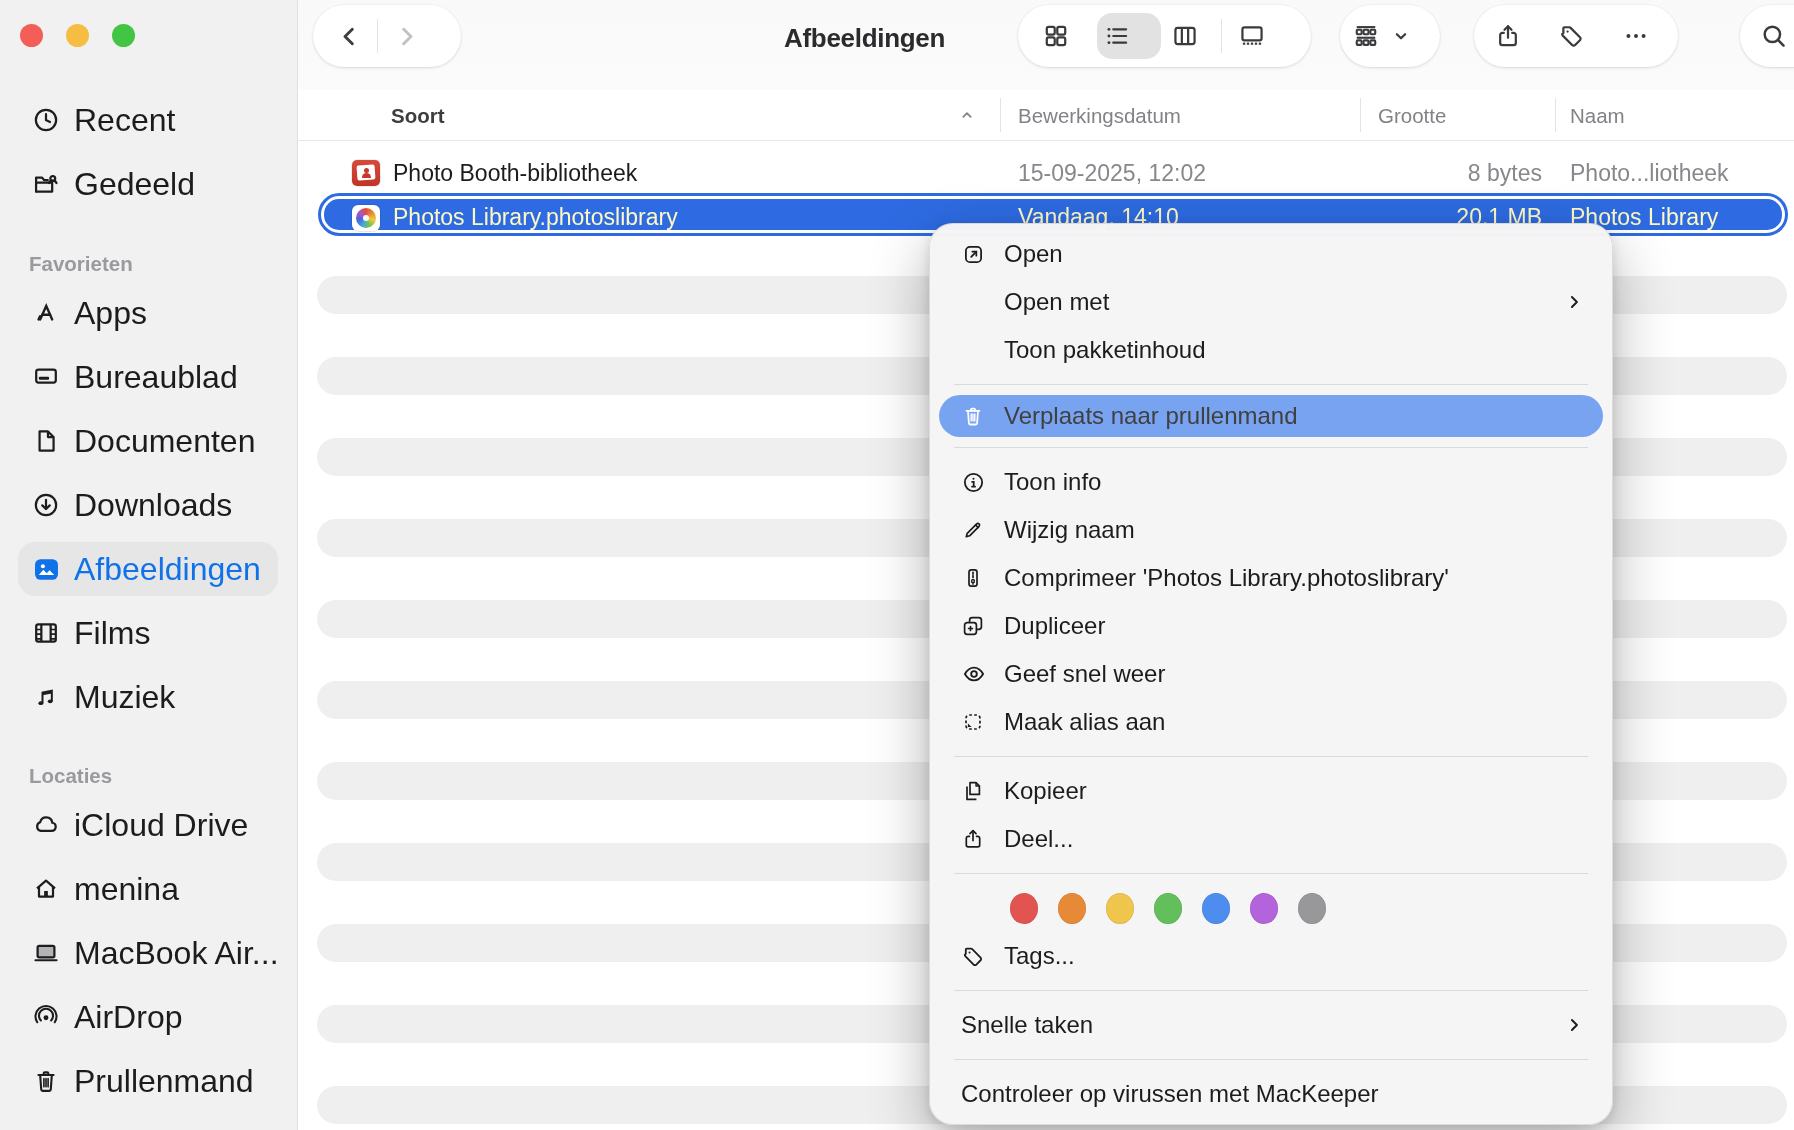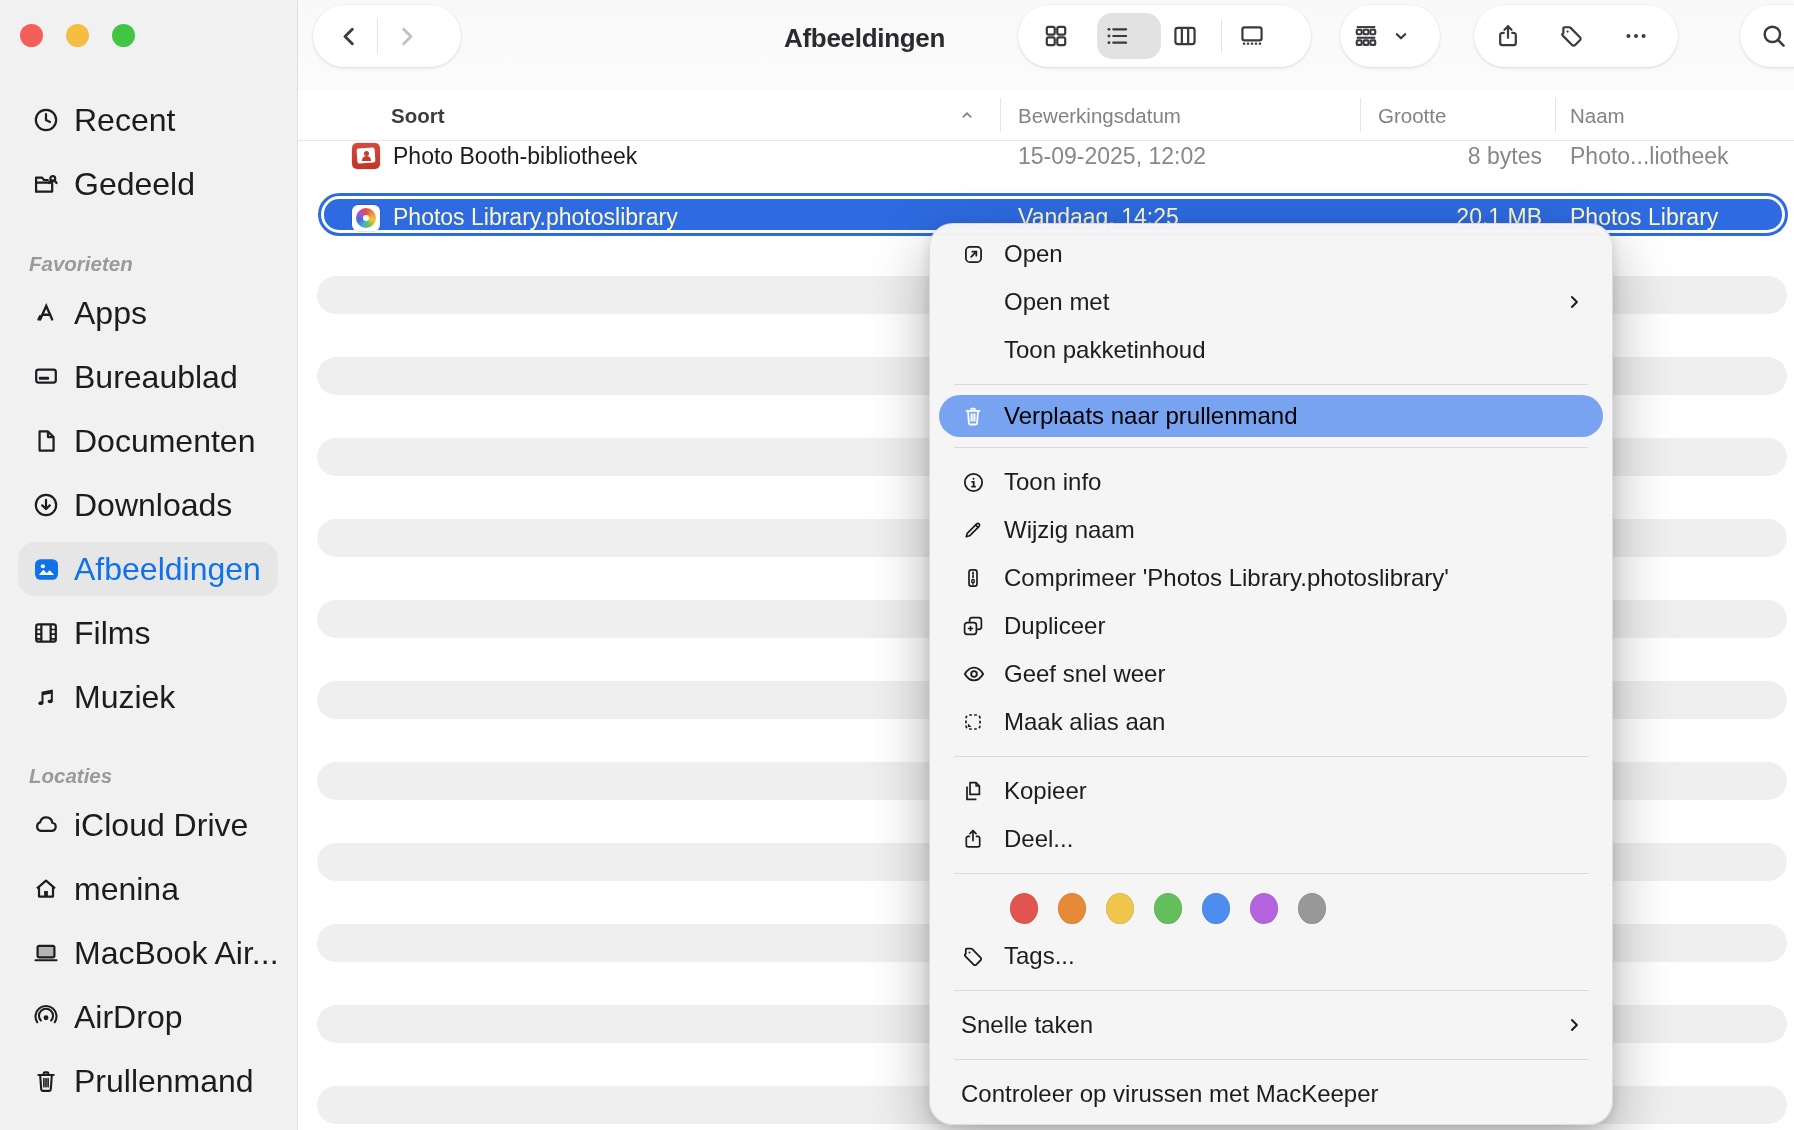--- a/index.html
+++ b/index.html
@@ -4,21 +4,21 @@
 <style>
   html,body{margin:0;padding:0;background:#d8d8d8;}
   *{box-sizing:border-box;}
   .stage{position:relative;width:1794px;height:1130px;overflow:hidden;
     font-family:"Liberation Sans","DejaVu Sans",sans-serif;color:#1c1c1e;
     background:#fff;}
   
   .sidebar{position:absolute;left:0;top:0;width:298px;height:1130px;
     background:#f2f1f1;border-right:1px solid rgba(0,0,0,0.07);}
   .tl{position:absolute;top:24px;width:23px;height:23px;border-radius:50%;}
-  .side-head{position:absolute;left:29px;font-size:20.5px;font-weight:bold;color:#9a999e;font-style:italic;}
+  .side-head{position:absolute;left:29px;font-size:20.5px;font-weight:bold;color:#9a999e;}
   .side-item{position:absolute;left:18px;width:260px;height:44px;display:flex;align-items:center;border-radius:14px;}
   .side-item .ic-slot{width:56px;min-width:56px;display:flex;justify-content:center;align-items:center;}
   .side-item .lbl{font-size:32px;color:#1c1c1e;white-space:nowrap;}
   .side-item.sel{background:#e7e6e6;height:54px;border-radius:17px;}
   .side-item.sel .lbl{color:#0f72e8;}
   
   .main{position:absolute;left:298px;top:0;right:0;height:1130px;background:#fff;}
   .toolbar{position:absolute;left:0;top:0;right:0;height:90px;background:linear-gradient(#faf9f9,#fcfbfb);}
   .chip{position:absolute;top:5px;height:62px;background:#fff;border-radius:31px;
     box-shadow:0 1px 3px rgba(0,0,0,0.12),0 0 0 0.5px rgba(0,0,0,0.04);
@@ -53,21 +53,21 @@
     background:conic-gradient(#e5493f,#e88f35,#f0c944,#79c14f,#3fa9e0,#4a66d8,#a956c9,#e5493f);}
   .icon-photos .hole{position:absolute;left:11px;top:10px;width:6px;height:6px;border-radius:50%;background:#fff;}
   
   .menu{position:absolute;left:929px;top:223px;width:684px;background:rgba(246,245,245,0.98);
     border-radius:24px;border:1px solid rgba(0,0,0,0.10);padding:6px 0;z-index:50;
     box-shadow:0 22px 60px rgba(0,0,0,0.30),0 3px 12px rgba(0,0,0,0.12);}
   .mi{display:flex;align-items:center;height:48px;padding:0 28px 0 31px;font-size:24px;color:#1c1c1e;}
   .mi .islot{width:43px;min-width:43px;display:flex;align-items:center;}
   .mi .mlabel{white-space:nowrap;}
   .mi .sub{margin-left:auto;}
-  .mi.hl{height:42px;margin:3px 9px;border-radius:21px;background:#78a3f0;padding:0 19px 0 22px;color:#000000;}
+  .mi.hl{height:42px;margin:3px 9px;border-radius:21px;background:#78a3f0;padding:0 19px 0 22px;color:#404040;}
   .msep{height:1px;background:#dbdada;margin:10px 24px;}
   .dots{display:flex;align-items:center;height:48px;padding-left:80px;gap:20px;}
   .dot{width:28px;height:31px;border-radius:50%;box-shadow:inset 0 0 0 0.5px rgba(0,0,0,0.12);}
   svg{display:block;}
 </style>
 </head>
 <body>
 
 <div class="stage">
 
@@ -339,21 +339,21 @@
       </span>
       <div class="cdiv" style="left:702px;"></div>
       <div class="h" style="left:720px;">Bewerkingsdatum</div>
       <div class="cdiv" style="left:1062px;"></div>
       <div class="h" style="left:1080px;">Grootte</div>
       <div class="cdiv" style="left:1257px;"></div>
       <div class="h" style="left:1272px;">Naam</div>
     </div>
     <div class="headline"></div>
 
-    <div class="frow" style="top:136px;">
+    <div class="frow" style="top:153px;">
       <span class="cell" style="left:54px;">
         <span class="icon-photobooth">
             <span class="card"></span>
             <span class="head"></span>
             <span class="body"></span>
           </span>
       </span>
       <span class="cell" style="left:95px;">Photo Booth-bibliotheek</span>
       <span class="cell gray" style="left:720px;">15-09-2025, 12:02</span>
       <span class="cell gray" style="left:1082px;width:162px;justify-content:flex-end;">8 bytes</span>
@@ -362,21 +362,21 @@
 
     <div class="sel-row">
       <div class="sel-fill">
         <span class="cell" style="left:28px;top:3px;">
           <span class="icon-photos">
               <span class="flower"></span>
               <span class="hole"></span>
             </span>
         </span>
         <span class="cell" style="left:69px;top:3px;">Photos Library.photoslibrary</span>
-        <span class="cell" style="left:694px;top:3px;">Vandaag, 14:25</span>
+        <span class="cell" style="left:694px;top:3px;">Vandaag, 14:10</span>
         <span class="cell" style="left:1056px;top:3px;width:162px;justify-content:flex-end;">20,1 MB</span>
         <span class="cell" style="left:1246px;top:3px;">Photos Library</span>
       </div>
     </div>
 
     <div class="stripe" style="top:276px;"></div>
     <div class="stripe" style="top:357px;"></div>
     <div class="stripe" style="top:438px;"></div>
     <div class="stripe" style="top:519px;"></div>
     <div class="stripe" style="top:600px;"></div>

